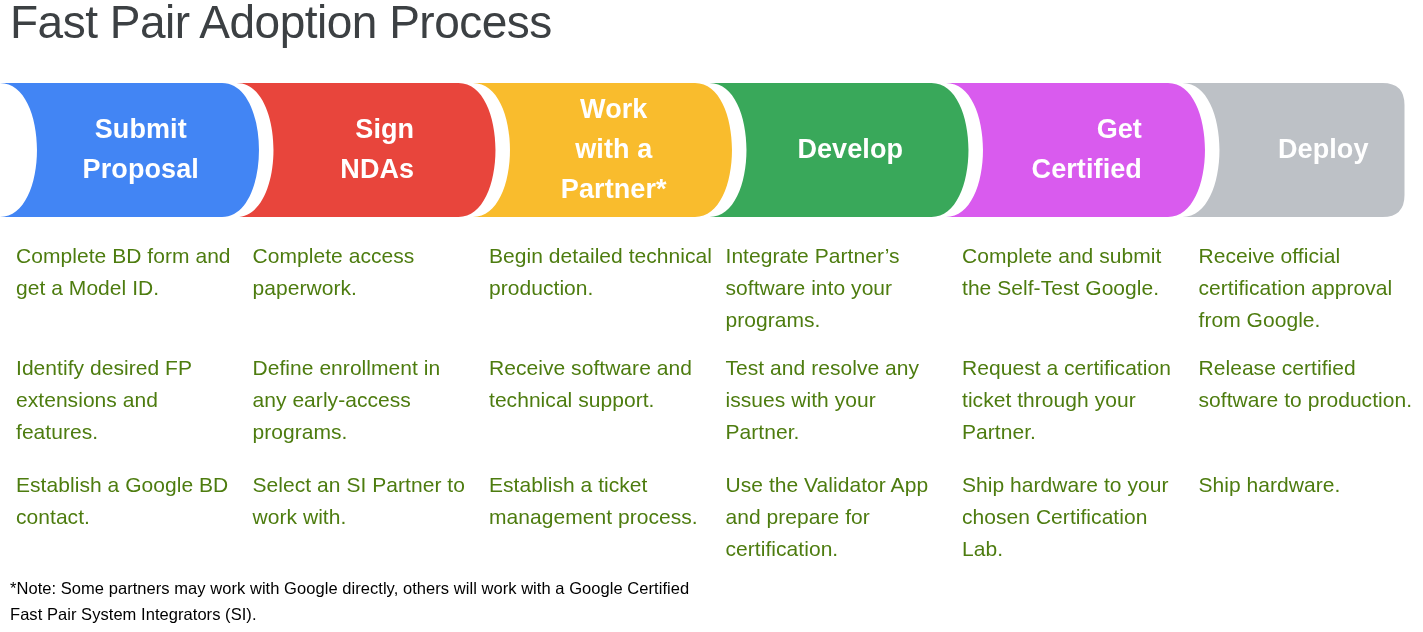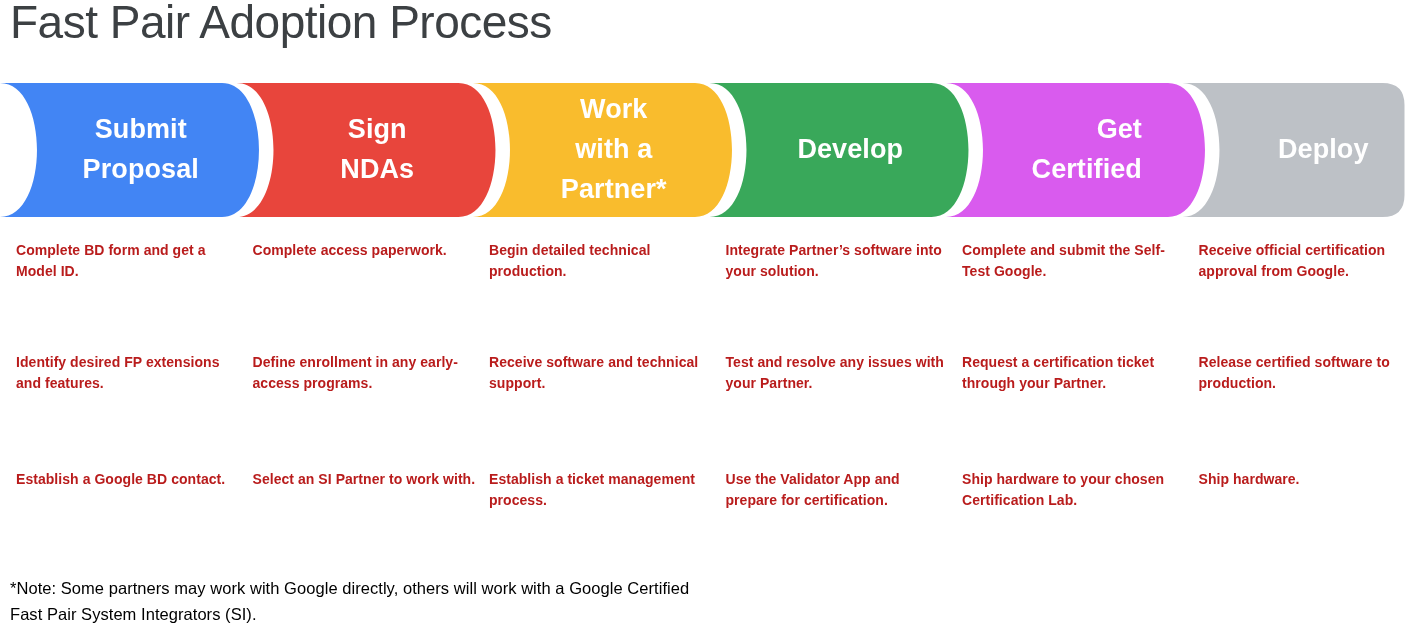--- a/index.html
+++ b/index.html
@@ -79,24 +79,24 @@
     width: 1423px;
     height: 320px;
   }
   .column {
     position: absolute;
     top: 0;
     width: 224px;
   }
   .bullet {
     position: absolute;
-    font-size: 14px;
+    font-size: 21px;
     line-height: 1.52;
-    color: #b91c1c;
-    font-weight: 700;
+    color: #4d7c0f;
+    font-weight: 400;
     letter-spacing: 0.05px;
   }
   .bullet.b0 { top: 0px; }
   .bullet.b1 { top: 112px; }
   .bullet.b2 { top: 229px; }
 
   
   .footnote {
     position: absolute;
     left: 10px;
@@ -121,21 +121,21 @@
         <path d="M 473 0 L 695 0 C 744.3 0 744.3 134 695 134 L 473 134 C 522.3 134 522.3 0 473 0 Z" fill="#f9bc2d"></path>
         <path d="M 709.5 0 L 931.5 0 C 980.8 0 980.8 134 931.5 134 L 709.5 134 C 758.8 134 758.8 0 709.5 0 Z" fill="#39a85a"></path>
         <path d="M 946 0 L 1168 0 C 1217.3 0 1217.3 134 1168 134 L 946 134 C 995.3 134 995.3 0 946 0 Z" fill="#d95bee"></path>
         <path d="M 1182.5 0 L 1382.5 0 Q 1404.5 0 1404.5 22 L 1404.5 112 Q 1404.5 134 1382.5 134 L 1182.5 134 C 1231.8 134 1231.8 0 1182.5 0 Z" fill="#bdc1c6"></path>
       </g>
   </svg>
   <div class="chevron-labels" id="chev-labels">
       <div class="chevron-label" style="left: 34px; width: 213.5px;">
         <span>Submit<br>Proposal</span>
       </div>
-      <div class="chevron-label" style="left: 270.5px; width: 213.5px;">
+      <div class="chevron-label" style="left: 270.5px; width: 213.5px; text-align: right;">
         <span>Sign<br>NDAs</span>
       </div>
       <div class="chevron-label" style="left: 743.5px; width: 213.5px;">
         <span>Develop</span>
       </div>
       <div class="chevron-label" style="left: 507px; width: 213.5px;">
         <span>Work<br>with a<br>Partner*</span>
       </div>
       <div class="chevron-label" style="left: 980px; width: 213.5px; text-align: right;">
         <span>Get<br>Certified</span>
@@ -156,21 +156,21 @@
       <div class="bullet b0">Complete access paperwork.</div>
       <div class="bullet b1">Define enrollment in any early-access programs.</div>
       <div class="bullet b2">Select an SI Partner to work with.</div>
     </div>
     <div class="column" style="left: 489px;">
       <div class="bullet b0">Begin detailed technical production.</div>
       <div class="bullet b1">Receive software and technical support.</div>
       <div class="bullet b2">Establish a ticket management process.</div>
     </div>
     <div class="column" style="left: 725.5px;">
-      <div class="bullet b0">Integrate Partner’s software into your solution.</div>
+      <div class="bullet b0">Integrate Partner’s software into your programs.</div>
       <div class="bullet b1">Test and resolve any issues with your Partner.</div>
       <div class="bullet b2">Use the Validator App and prepare for certification.</div>
     </div>
     <div class="column" style="left: 962px;">
       <div class="bullet b0">Complete and submit the Self-Test Google.</div>
       <div class="bullet b1">Request a certification ticket through your Partner.</div>
       <div class="bullet b2">Ship hardware to your chosen Certification Lab.</div>
     </div>
     <div class="column" style="left: 1198.5px;">
       <div class="bullet b0">Receive official certification approval from Google.</div>

